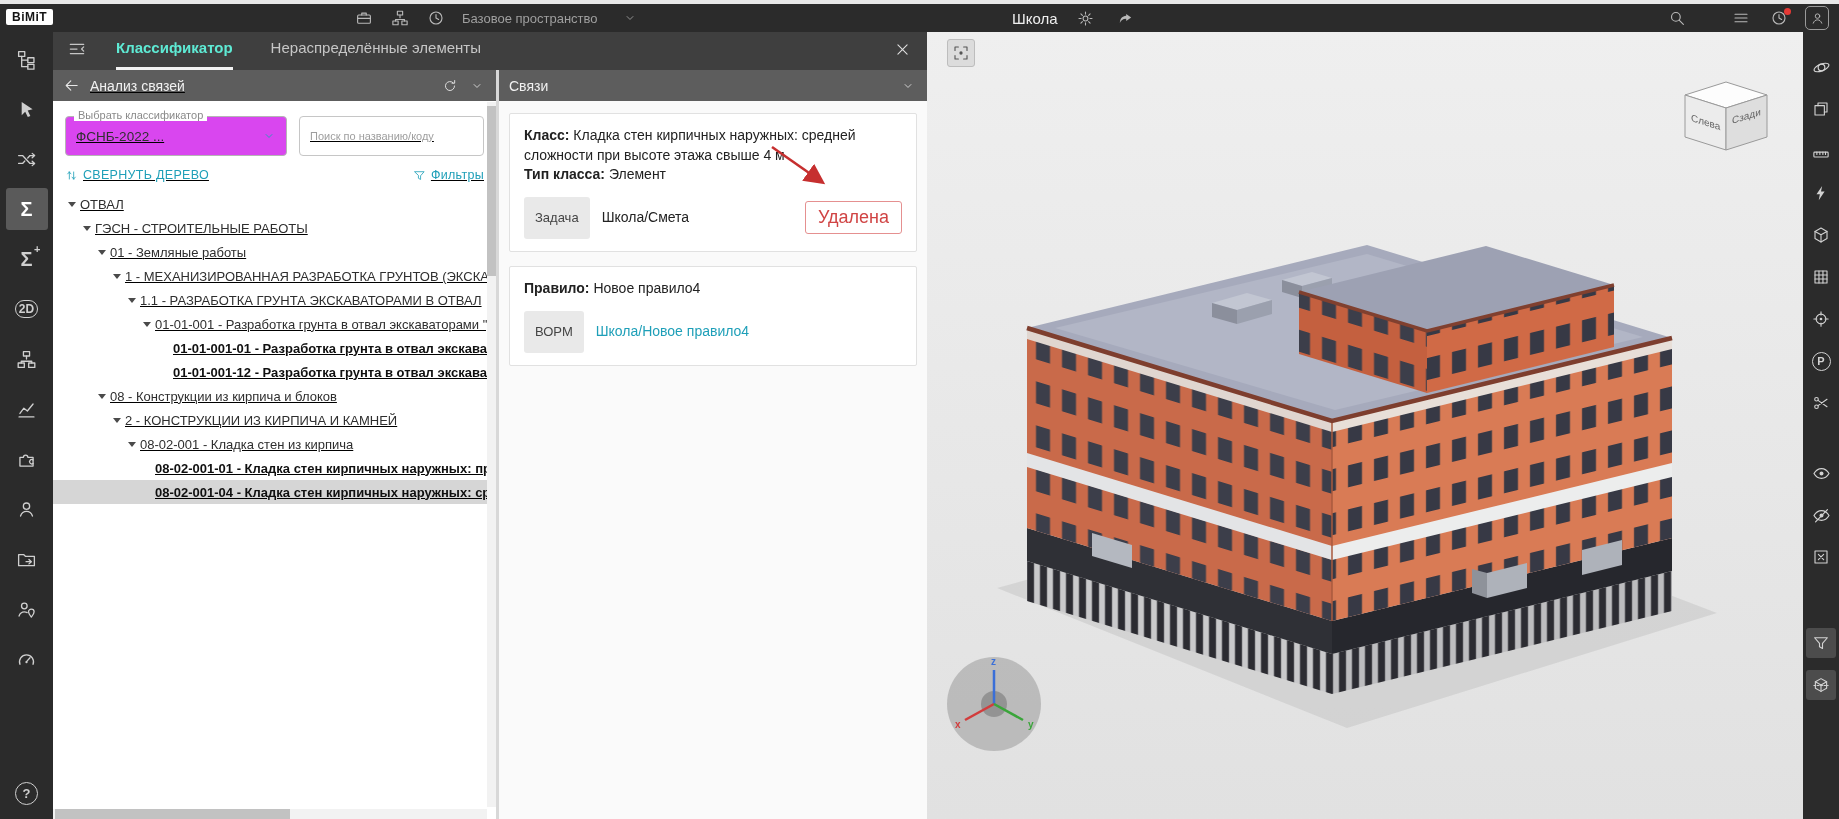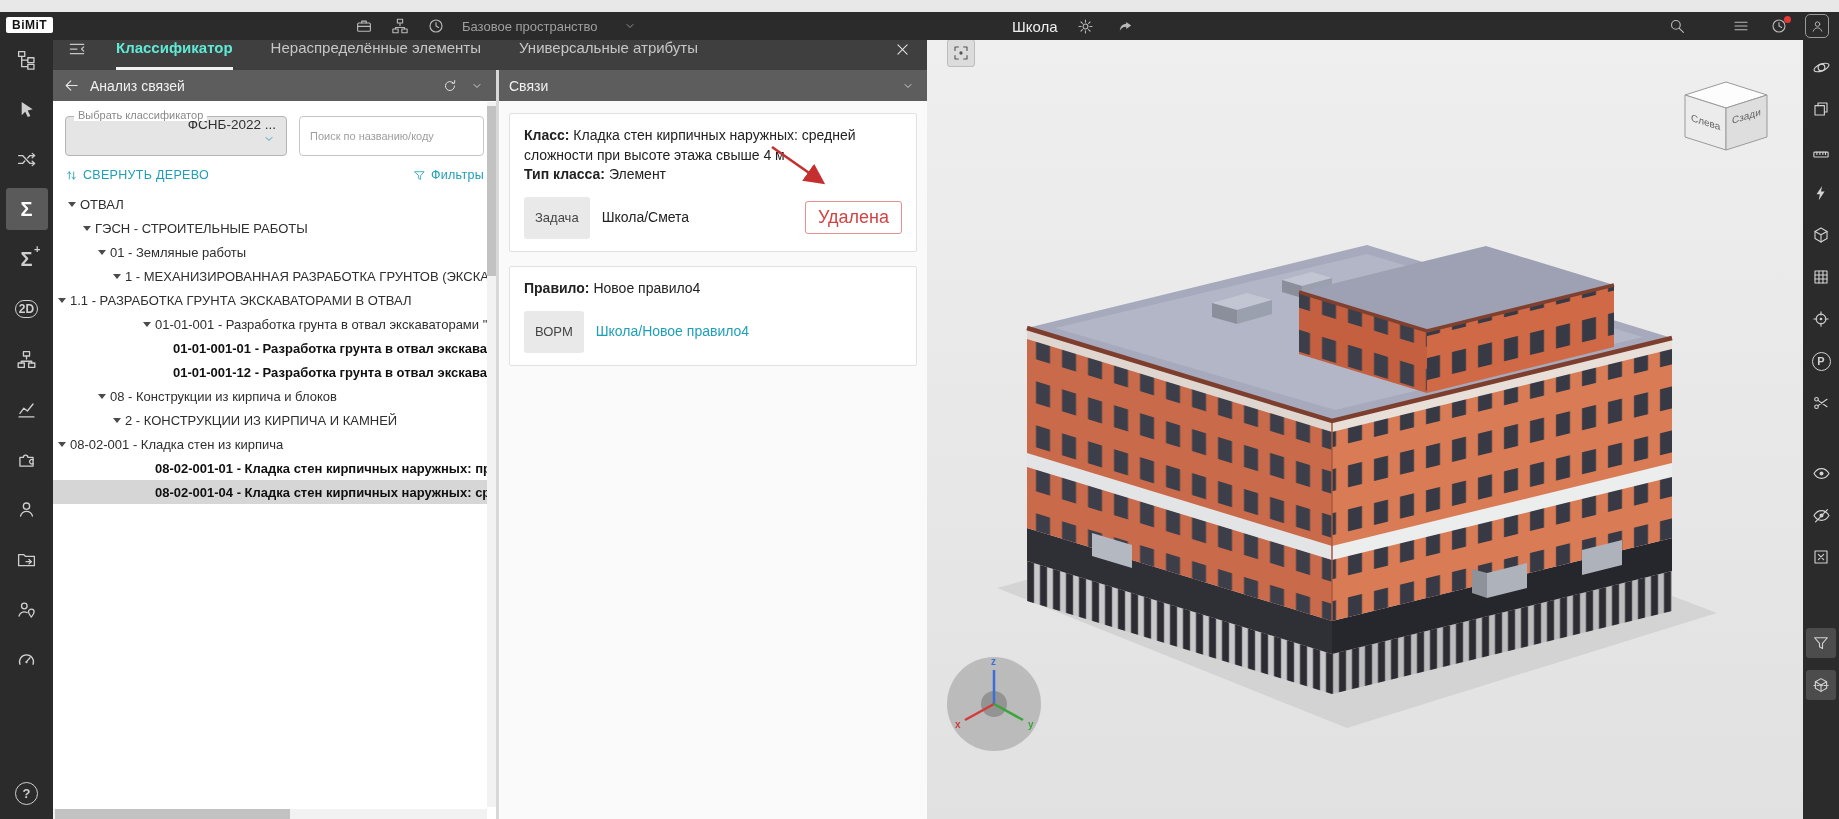--- a/index.html
+++ b/index.html
@@ -3,21 +3,21 @@
 <meta charset="utf-8">
 <style>
   * { box-sizing:border-box; margin:0; padding:0; }
   html,body { width:1839px; height:819px; overflow:hidden; }
   body { font-family:"Liberation Sans",sans-serif; background:#e8e8e8; position:relative; }
 
   
   svg.icn { fill:none; stroke:currentColor; stroke-width:1.5; stroke-linecap:round; stroke-linejoin:round; display:block; }
 
   
-  .topbar { position:absolute; top:12px; left:0; width:1839px; height:28px; background:#2b2b2b; color:#b9b9b9; z-index:30; }
+  .topbar { position:absolute; top:4px; left:0; width:1839px; height:28px; background:#2b2b2b; color:#b9b9b9; z-index:30; }
   .topbar .logo { position:absolute; left:6px; top:5px; background:#fff; color:#141414; font-weight:bold; font-size:12px; padding:1px 6px; border-radius:2px; letter-spacing:.5px; }
   .tb-group { position:absolute; display:flex; align-items:center; height:28px; gap:12px; }
   .tb-left { left:352px; }
   .tb-ws { left:462px; width:175px; justify-content:space-between; color:#9f9f9f; font-size:13px; }
   .tb-center { left:1012px; gap:16px; }
   .tb-right { right:10px; gap:14px; }
   .tb-btn { display:flex; align-items:center; justify-content:center; width:24px; height:24px; color:#b9b9b9; cursor:pointer; position:relative; }
   .proj-title { color:#efefef; font-size:15px; }
   .noti-dot::after { content:""; position:absolute; top:2px; right:0; width:7px; height:7px; border-radius:50%; background:#e53935; }
   .avatar-box { border:1.5px solid #9a9a9a; border-radius:5px; }
@@ -37,47 +37,47 @@
 
   
   .panels { width:874px; flex:0 0 874px; display:flex; flex-direction:column; background:#e2e2e2; }
   .tabsbar { height:42px; background:#3f3f3f; display:flex; align-items:center; color:#c6c6c6; flex:0 0 42px; }
   .collapse-btn { margin:0 10px 0 14px; color:#c6c6c6; cursor:pointer; }
   .tab { height:100%; display:flex; align-items:center; margin:0 19px; font-size:15px; border-bottom:3px solid transparent; cursor:pointer; white-space:nowrap; }
   .tab.active { color:#5eead4; border-bottom-color:#f2f2f2; font-weight:bold; }
   .close-btn { margin-left:auto; margin-right:16px; color:#e0e0e0; cursor:pointer; }
 
   .panels-body { flex:1; display:flex; overflow:hidden; }
-  .classifier { width:446px; flex:0 0 446px; background:#fff; border-right:3px solid #d8d8d8; display:flex; flex-direction:column; position:relative; }
+  .classifier { width:446px; flex:0 0 446px; background:#fff; border-right:3px solid #d8d8d8; display:flex; flex-direction:column; position:relative;text-decoration:underline; }
   .panel-head { height:31px; flex:0 0 31px; background:#5d5d5d; color:#f1f1f1; display:flex; align-items:center; font-size:14px; }
   .panel-head .ph-title { margin-left:10px; }
   .panel-head .back { margin-left:10px; color:#e8e8e8; cursor:pointer; }
   .panel-head .spacer { flex:1; }
   .panel-head .ph-ic { margin-right:12px; color:#dedede; cursor:pointer; }
 
   .controls { display:flex; gap:12px; padding:15px 12px 8px 12px; }
-  .select-box { position:relative; width:222px; height:40px; border:1px solid #b5b5b5; border-radius:4px; display:flex; align-items:flex-end; padding:0 10px; font-size:13.5px; color:#2f2f2f; cursor:pointer; background:#e5e5e5;flex-direction:column; }
+  .select-box { position:relative; width:222px; height:40px; border:1px solid #b5b5b5; border-radius:4px; display:flex; align-items:center; padding:0 10px; font-size:13.5px; color:#2f2f2f; cursor:pointer; background:#d946ef; }
   .select-box .flabel { position:absolute; top:-8px; left:8px; background:#fff; padding:0 4px; font-size:11px; color:#8a8a8a; }
   .select-box .chev { margin-left:auto; color:#1e9fb8; }
   .search-box { flex:1; height:40px; border:1px solid #c6c6c6; border-radius:4px; display:flex; align-items:center; padding:0 10px; background:#fff; }
   .search-box input { border:none; outline:none; width:100%; font-size:11px; font-family:inherit; color:#701a75; background:transparent; }
   .search-box input::placeholder { color:#9e9e9e; }
 
   .tree-actions { display:flex; justify-content:space-between; align-items:flex-start; padding:4px 12px 8px 12px; color:#1e9fb8; font-size:12.5px; }
   .t-action { display:flex; align-items:center; gap:5px; cursor:pointer; letter-spacing:.3px; }
 
   .tree { flex:1; overflow:hidden; font-size:13px; color:#2e2e2e; padding-top:2px; }
   .trow { height:24px; display:flex; align-items:center; white-space:nowrap; cursor:pointer; }
   .trow.sel { background:#d6d6d6; }
   .trow.b { font-weight:bold; color:#101010; }
   .caret { width:17px; display:inline-flex; justify-content:center; flex:0 0 17px; }
   .caret::before { content:""; border:4px solid transparent; border-top:5px solid #4a4a4a; margin-top:5px; }
   .caret.empty::before { display:none; }
   .lvl0{padding-left:10px}.lvl1{padding-left:25px}.lvl2{padding-left:40px}.lvl3{padding-left:55px}
-  .lvl4{}.lvl5{padding-left:85px}.lvl6{padding-left:103px}
+  .lvl4{padding-left:70px}.lvl5{padding-left:85px}.lvl6{padding-left:103px}
 
   .vsb { position:absolute; right:0; top:32px; bottom:12px; width:9px; background:#f2f2f2; }
   .vsb .thumb { width:100%; height:170px; margin-top:4px; background:#c2c2c2; }
   .hsb { position:absolute; left:0; bottom:0; right:9px; height:10px; background:#f2f2f2; }
   .hsb .thumb { height:100%; width:235px; margin-left:2px; background:#c2c2c2; }
 
   
   .links-panel { flex:1; background:#fafafa; display:flex; flex-direction:column; }
   .cards { padding:12px 10px; display:flex; flex-direction:column; gap:14px; overflow:hidden; }
   .card { background:#fff; border:1px solid #e1e1e1; border-radius:2px; padding:12px 14px; font-size:14px; color:#222; line-height:1.4; position:relative; }
@@ -388,21 +388,20 @@
 
   <div class="panels">
     <div class="tabsbar">
       <span class="collapse-btn">
           <svg class="icn" width="20" height="20">
             <use href="#i-collapse"></use>
           </svg>
         </span>
       <div class="tab active">Классификатор</div>
       <div class="tab">Нераспределённые элементы</div>
-      <div class="tab">Универсальные атрибуты</div>
       <span class="close-btn">
           <svg class="icn" width="17" height="17">
             <use href="#i-close"></use>
           </svg>
         </span>
     </div>
 
     <div class="panels-body">
 
       <div class="classifier">

